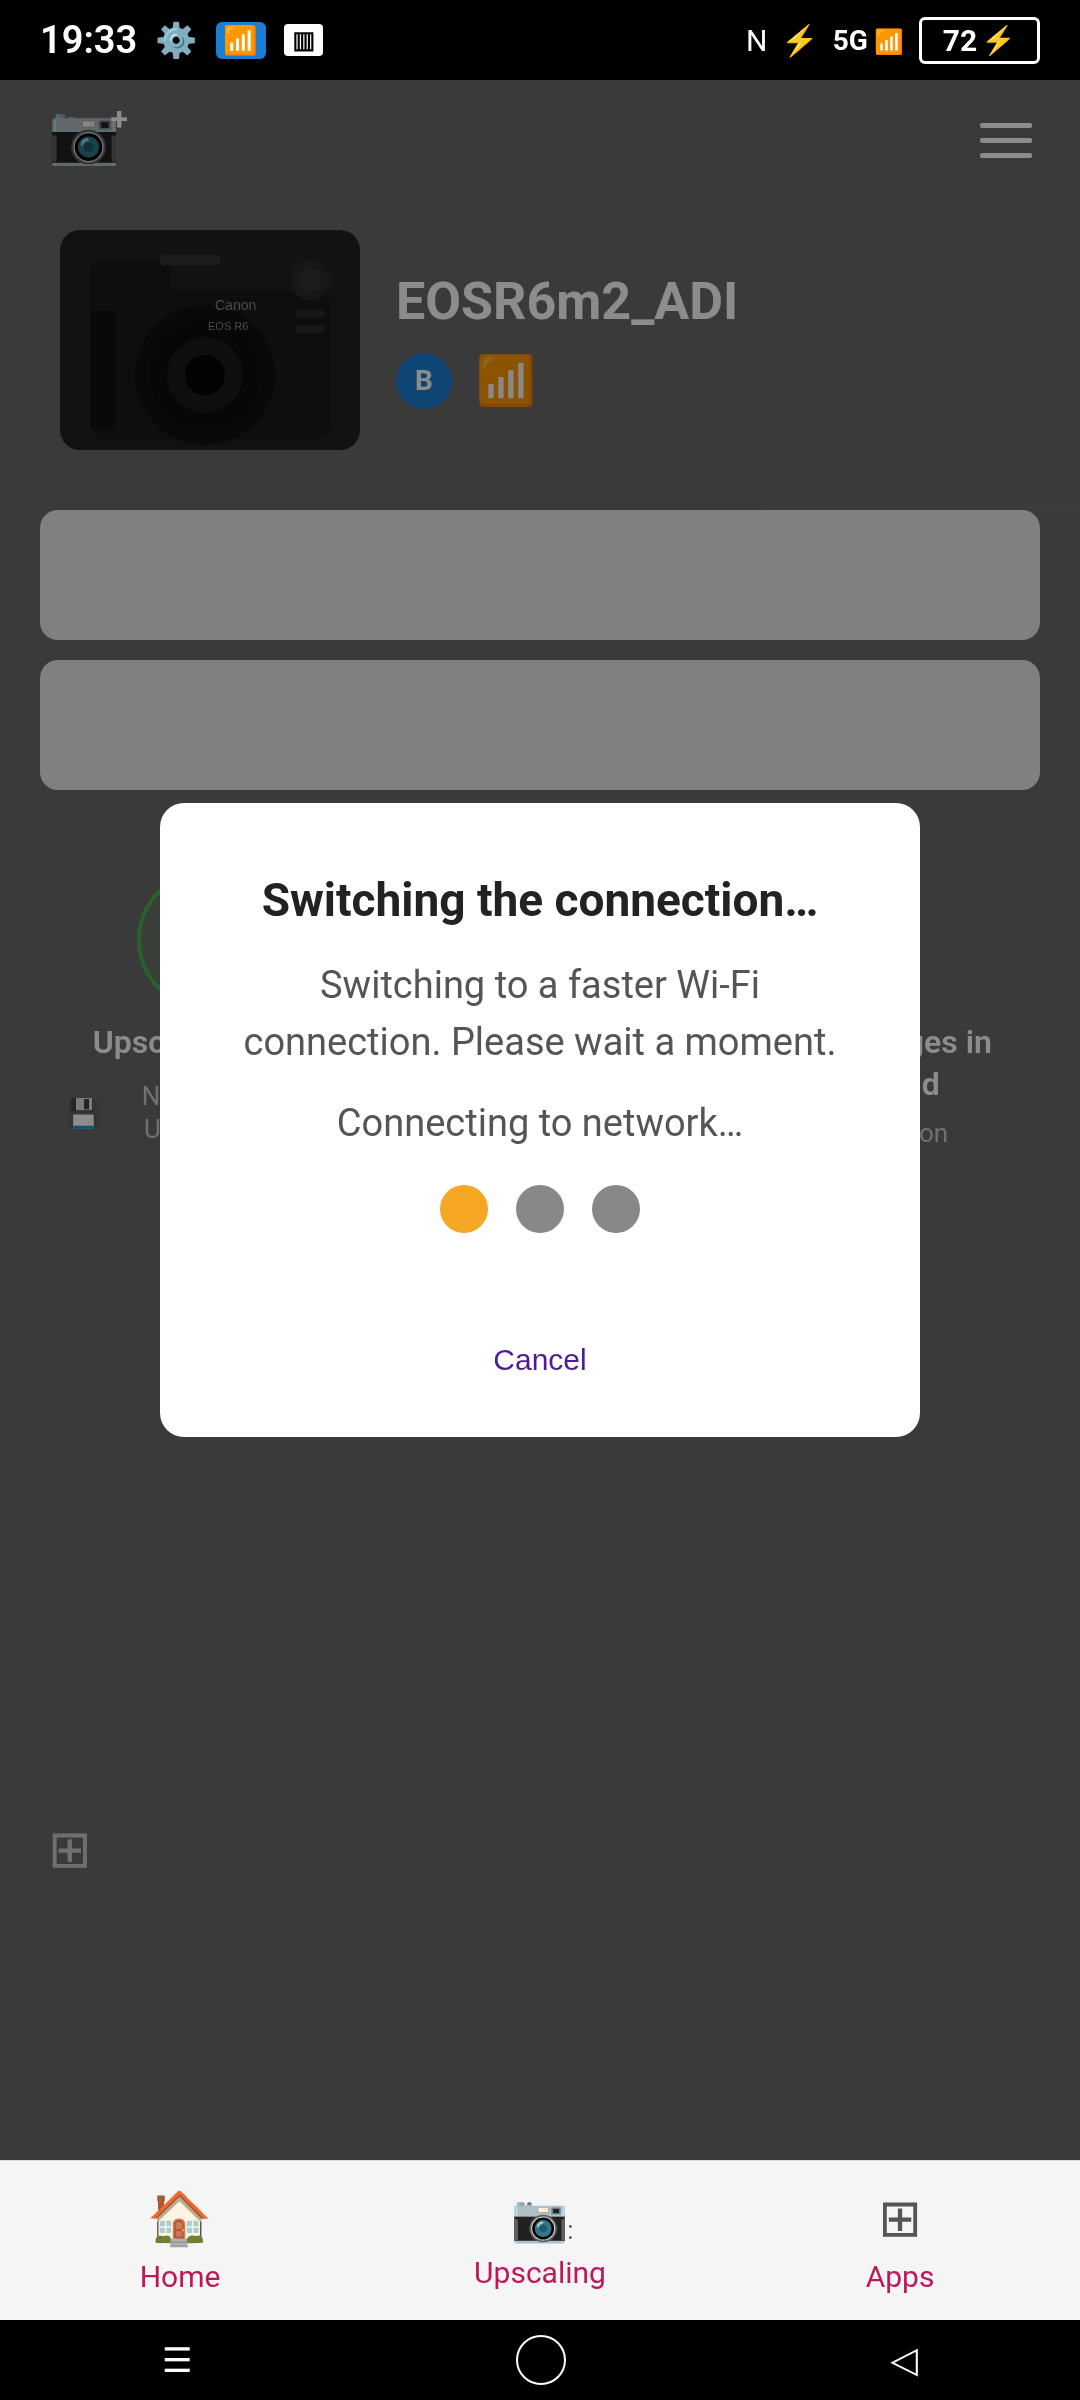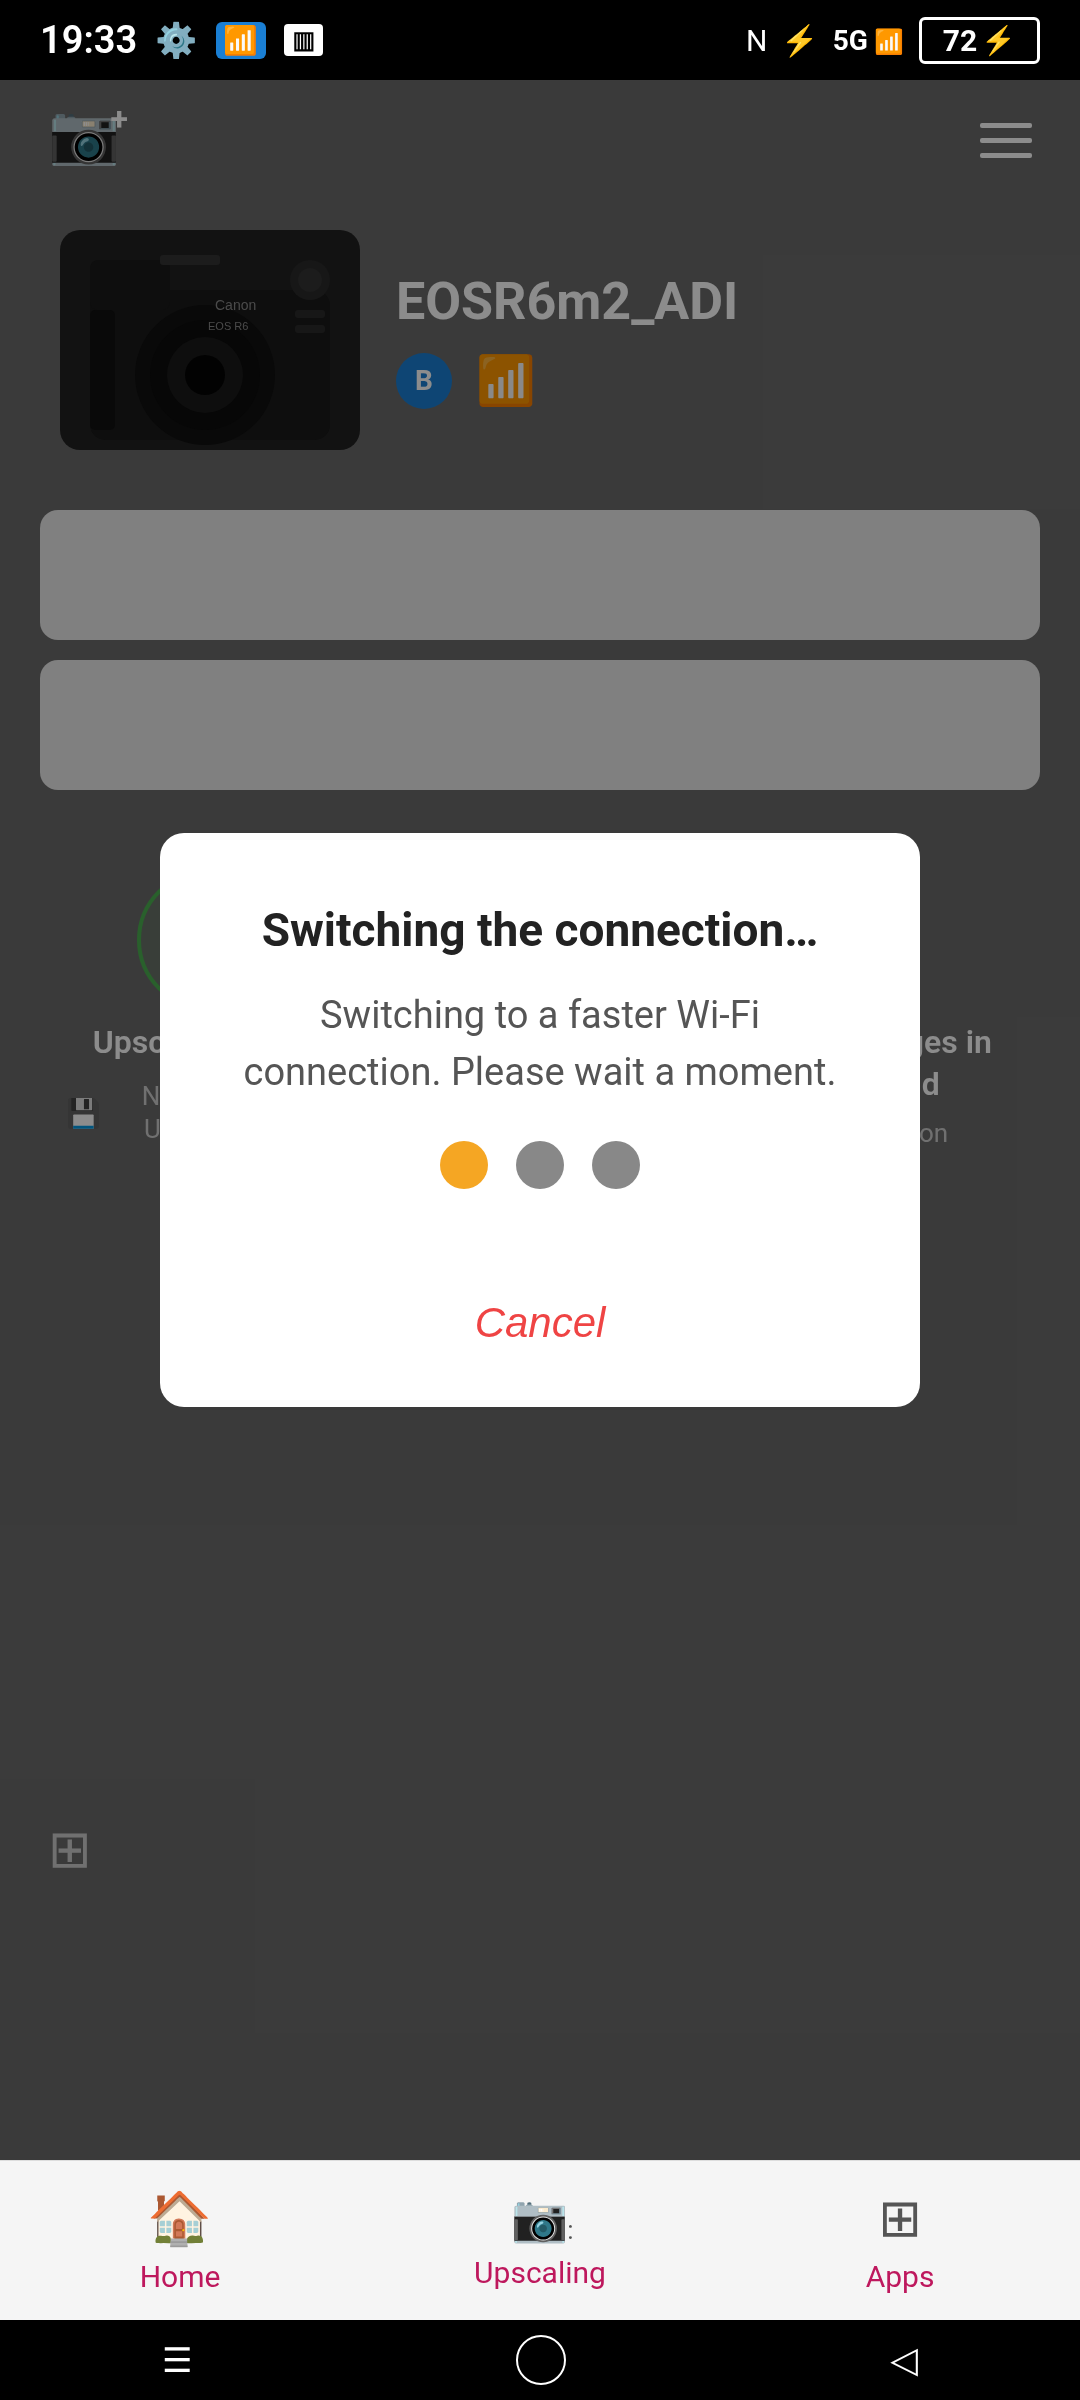--- a/index.html
+++ b/index.html
@@ -330,27 +330,26 @@
     .dot.active {
       background: #F5A623;
     }
     .dot.inactive {
       background: #888;
     }
     .modal-spacer {
       height: 40px;
     }
     .cancel-btn {
-      font-size: 42px;
-      color: #ef4444;
+      font-size: 30px;
+      color: #4c1d95;
       background: none;
       border: none;
       cursor: pointer;
       padding: 10px 40px;
-      font-style: italic;
     }
   </style>
 </head>
 <body>
 
 <div class="status-bar">
   <div class="status-left">
     <span>19:33</span>
     <span style="font-size:34px;">⚙️</span>
     <span style="font-size:32px; background:#1a7fd4; border-radius:6px; padding:2px 8px; color:#fff; font-size:28px;">📶</span>
@@ -457,20 +456,21 @@
       </div>
       <div class="feature-title">Utilize images in the cloud</div>
       <div class="feature-subtitle">image.canon</div>
     </div>
   </div>
 
   <div class="modal-overlay">
     <div class="modal">
       <div class="modal-title">Switching the connection…</div>
       <div class="modal-body">Switching to a faster Wi-Fi connection. Please wait a moment.</div>
+      <div class="modal-status">Connecting to network…</div>
       <div class="dots-row">
         <div class="dot active"></div>
         <div class="dot inactive"></div>
         <div class="dot inactive"></div>
       </div>
       <div class="modal-spacer"></div>
       <button class="cancel-btn">Cancel</button>
     </div>
   </div>
 

